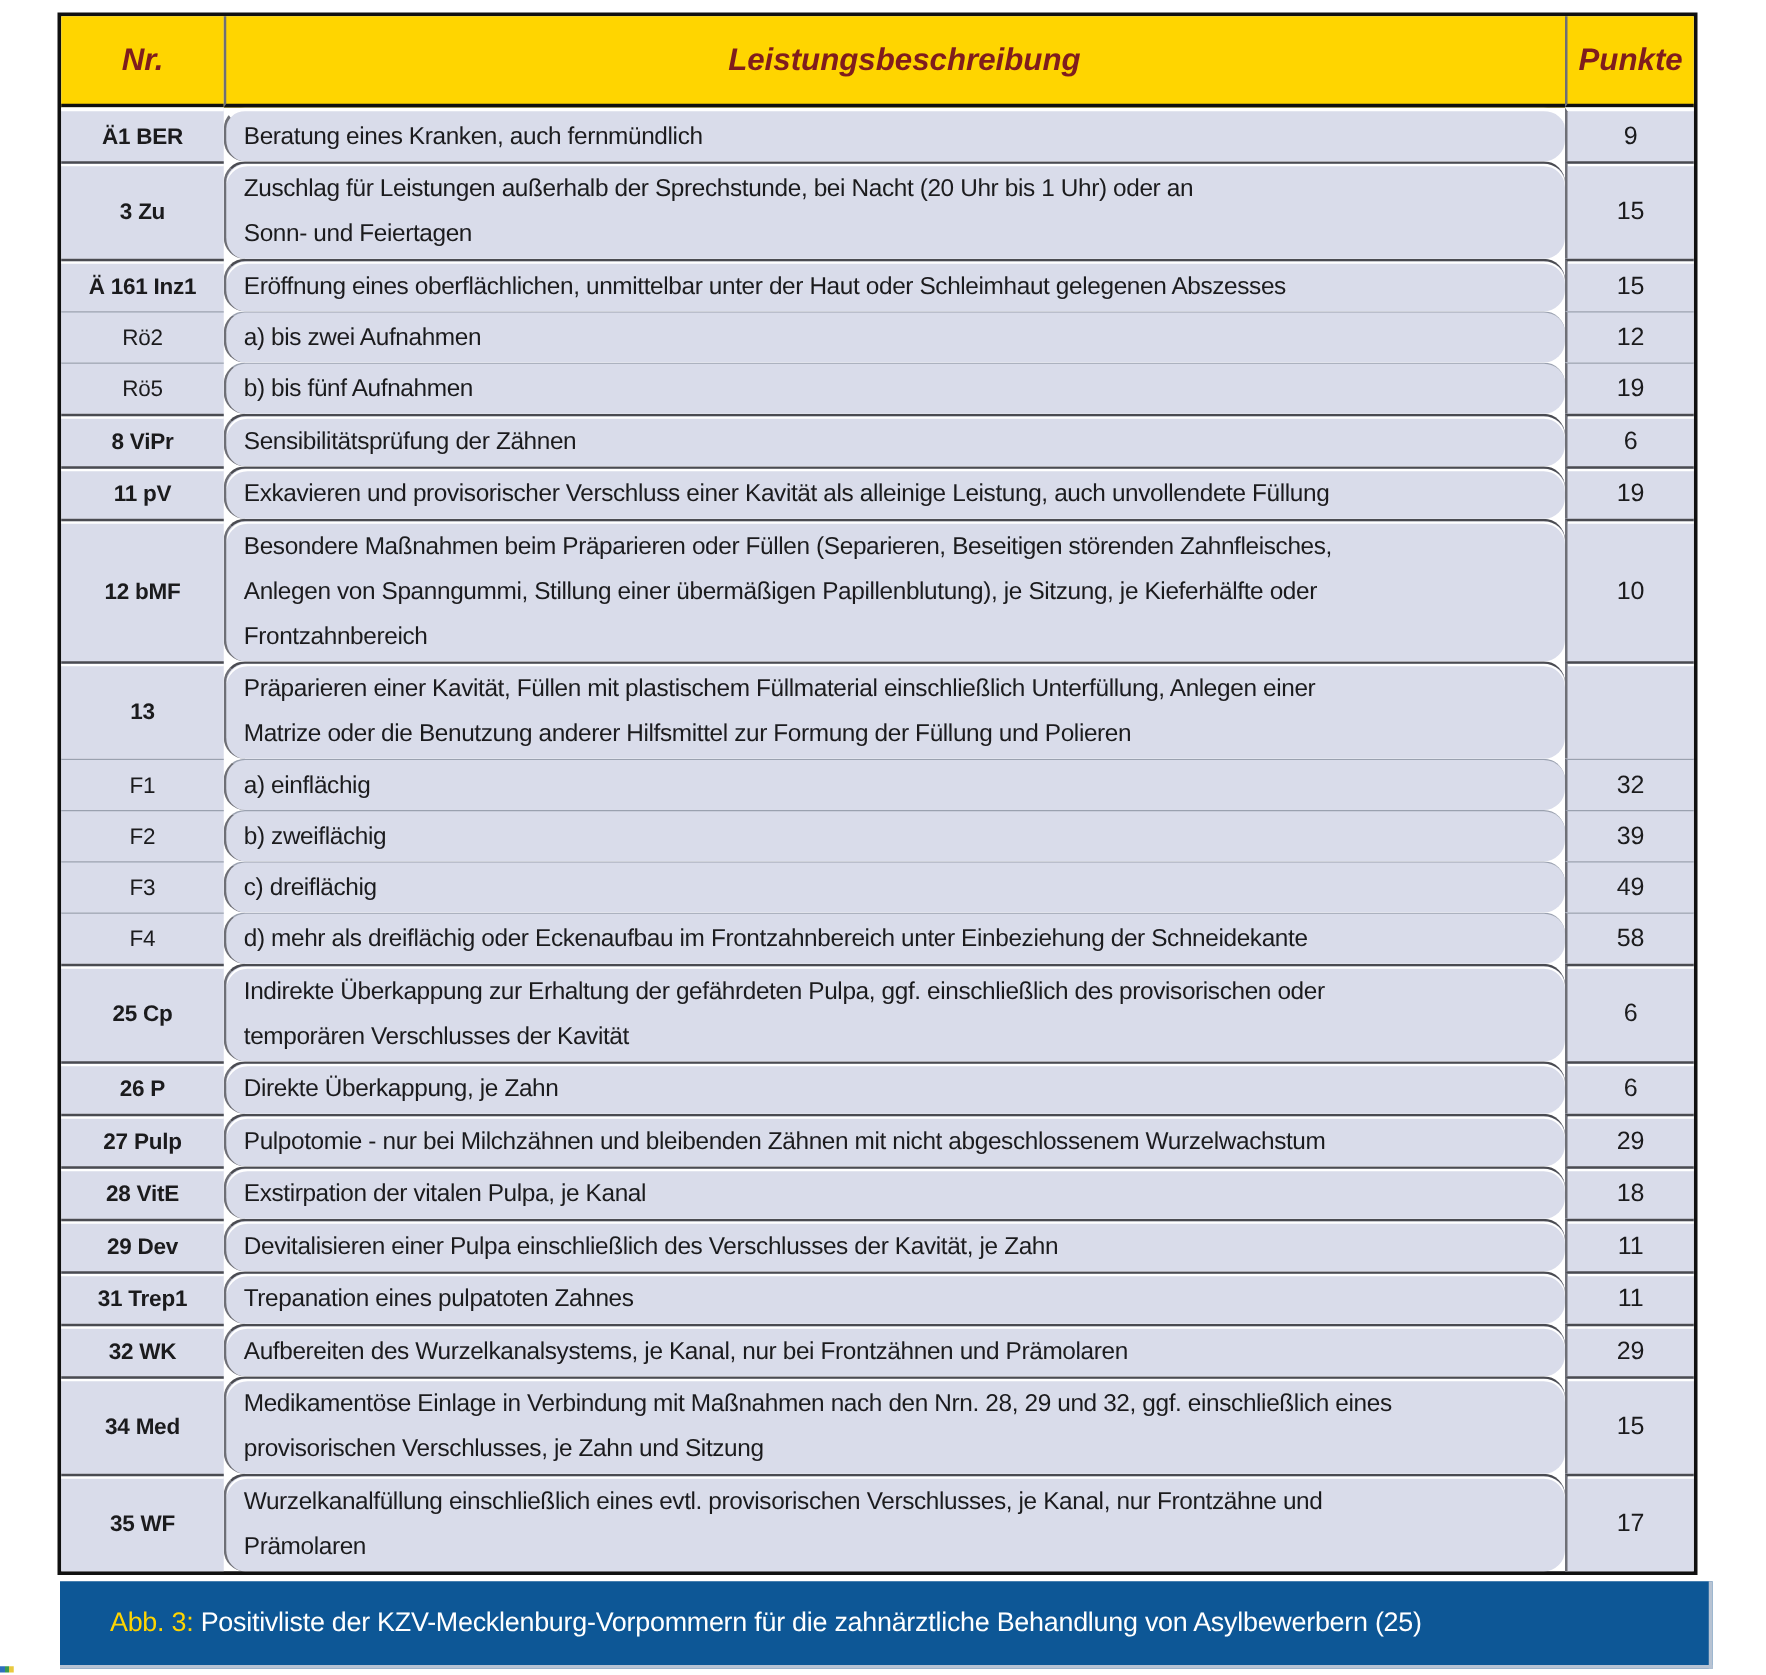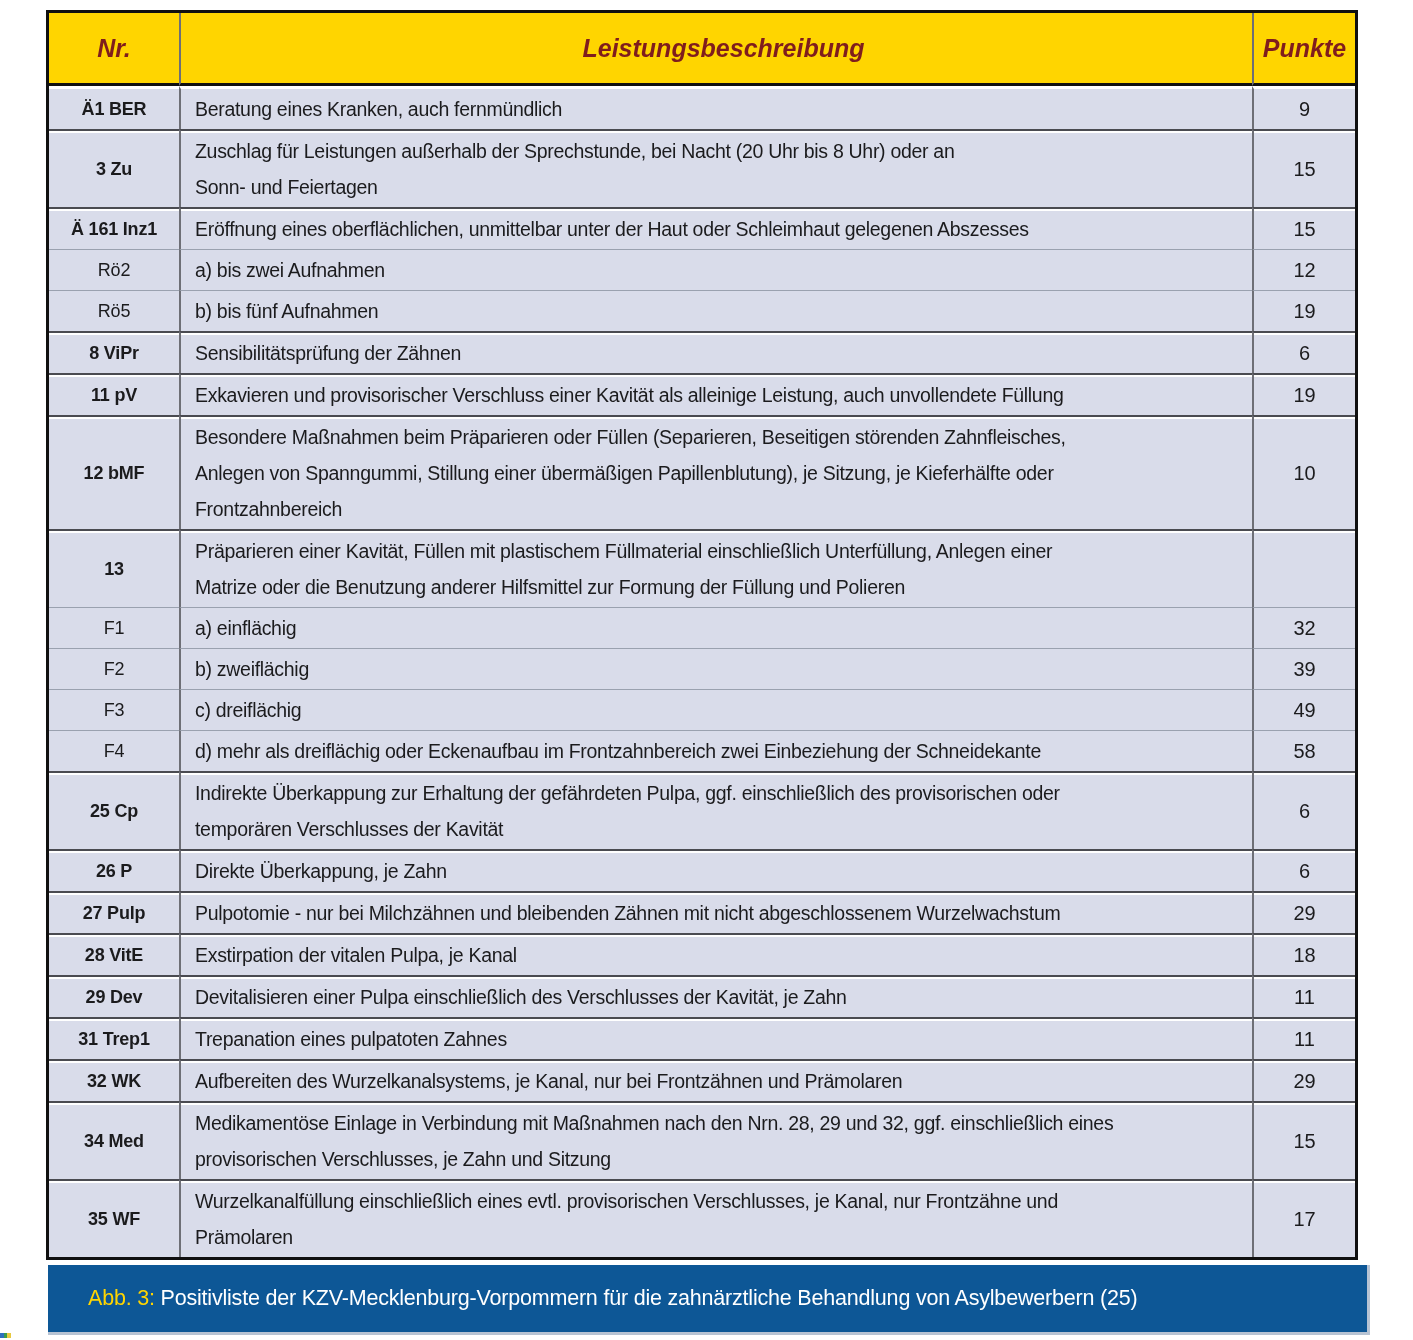--- a/index.html
+++ b/index.html
@@ -60,20 +60,21 @@
     letter-spacing: -0.2px;
   }
   tr.main-row td.nr { font-weight: bold; }
   td.desc {
     text-align: left;
     padding-left: 14px;
     padding-right: 8px;
     border-left: 2px solid #6e6f76;
     letter-spacing: -0.3px;
     white-space: pre-line;
+    border-radius: 17px;
   }
   td.punkte {
     text-align: center;
     border-left: 2px solid #6e6f76;
     font-size: 20px;
   }
 
   
   tbody tr td {
     border-top: 2px solid #4A4B51;
@@ -137,21 +138,21 @@
       </tr>
     </thead>
     <tbody>
         <tr class="main-row">
           <td class="nr">Ä1 BER</td>
           <td class="desc">Beratung eines Kranken, auch fernmündlich</td>
           <td class="punkte">9</td>
         </tr>
         <tr class="main-row">
           <td class="nr">3 Zu</td>
-          <td class="desc">Zuschlag für Leistungen außerhalb der Sprechstunde, bei Nacht (20 Uhr bis 8 Uhr) oder an
+          <td class="desc">Zuschlag für Leistungen außerhalb der Sprechstunde, bei Nacht (20 Uhr bis 1 Uhr) oder an
 Sonn- und Feiertagen</td>
           <td class="punkte">15</td>
         </tr>
         <tr class="main-row">
           <td class="nr">Ä 161 Inz1</td>
           <td class="desc">Eröffnung eines oberflächlichen, unmittelbar unter der Haut oder Schleimhaut gelegenen Abszesses</td>
           <td class="punkte">15</td>
         </tr>
         <tr class="sub-row">
           <td class="nr">Rö2</td>
@@ -196,21 +197,21 @@
           <td class="desc">b) zweiflächig</td>
           <td class="punkte">39</td>
         </tr>
         <tr class="sub-row">
           <td class="nr">F3</td>
           <td class="desc">c) dreiflächig</td>
           <td class="punkte">49</td>
         </tr>
         <tr class="sub-row">
           <td class="nr">F4</td>
-          <td class="desc">d) mehr als dreiflächig oder Eckenaufbau im Frontzahnbereich zwei Einbeziehung der Schneidekante</td>
+          <td class="desc">d) mehr als dreiflächig oder Eckenaufbau im Frontzahnbereich unter Einbeziehung der Schneidekante</td>
           <td class="punkte">58</td>
         </tr>
         <tr class="main-row">
           <td class="nr">25 Cp</td>
           <td class="desc">Indirekte Überkappung zur Erhaltung der gefährdeten Pulpa, ggf. einschließlich des provisorischen oder
 temporären Verschlusses der Kavität</td>
           <td class="punkte">6</td>
         </tr>
         <tr class="main-row">
           <td class="nr">26 P</td>

